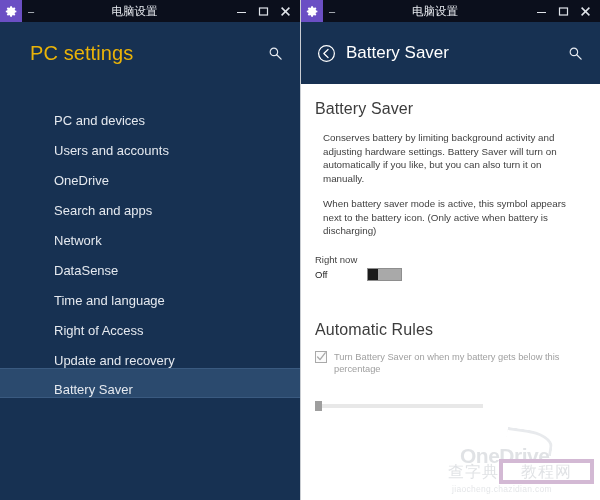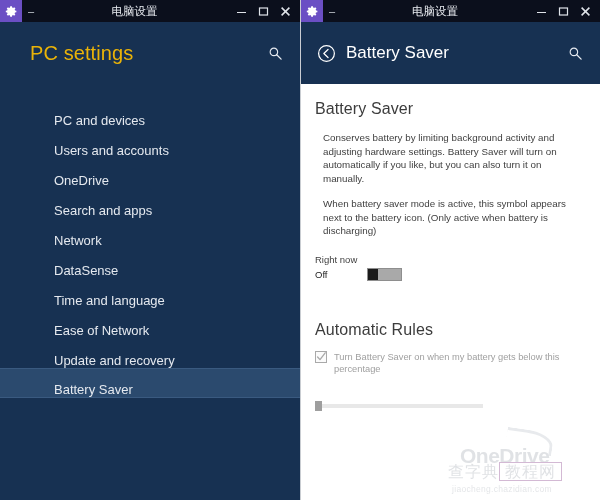--- a/index.html
+++ b/index.html
@@ -321,22 +321,22 @@
   .wm-cn {
     position: absolute;
     left: 2px;
     top: 38px;
     font-size: 16px;
     color: #9aa1aa;
     letter-spacing: 1px;
     white-space: nowrap;
   }
   .wm-cn .boxed {
-    border: 1px solid #701a75;
-    padding: 0 5px;
+    border: 4px solid #701a75;
+    padding: 0 18px;
   }
   .wm-url {
     position: absolute;
     left: 6px;
     top: 60px;
     font-size: 8.5px;
     color: #a4abb3;
     letter-spacing: 0.3px;
     white-space: nowrap;
   }
@@ -404,21 +404,21 @@
         <div class="nav-item">
           <span>Network</span>
         </div>
         <div class="nav-item">
           <span>DataSense</span>
         </div>
         <div class="nav-item">
           <span>Time and language</span>
         </div>
         <div class="nav-item">
-          <span>Ease of Network</span>
+          <span>Right of Access</span>
         </div>
         <div class="nav-item">
           <span>Update and recovery</span>
         </div>
         <div class="nav-item selected">
           <span>Battery Saver</span>
         </div>
       </div>
 
     </div>

